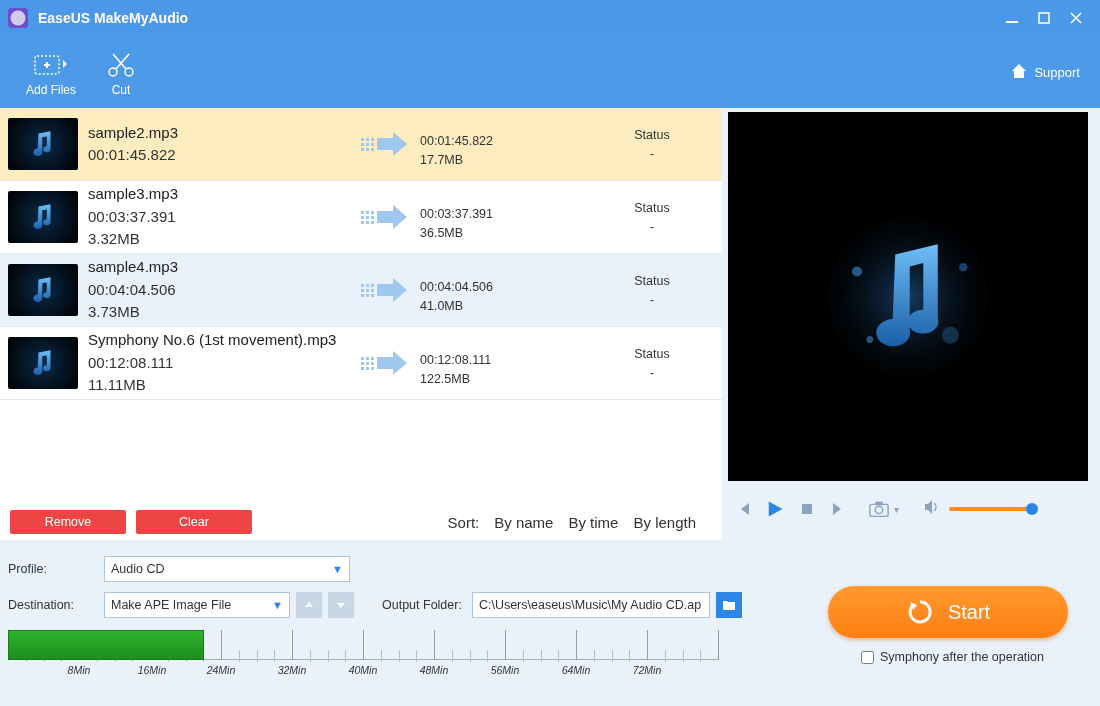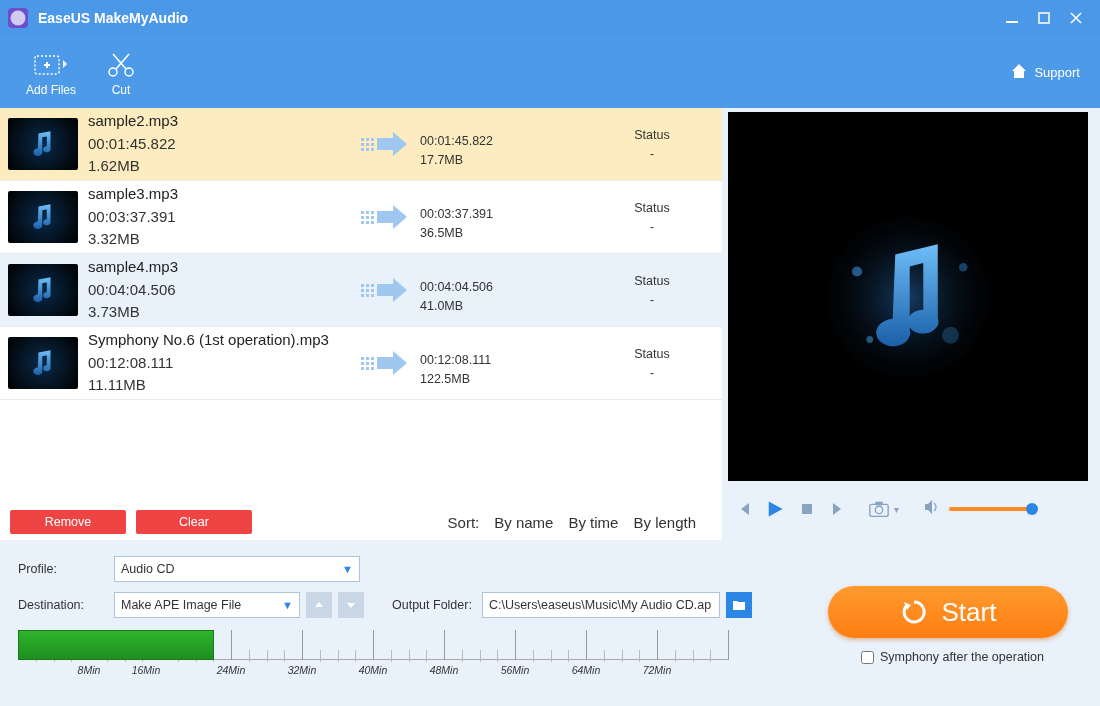--- a/index.html
+++ b/index.html
@@ -39,37 +39,37 @@
 .sort-link { cursor: pointer; color: #333; margin-left: 13px; }
 
 .preview-panel { width: 360px; height: 369px; background: #000; margin: 4px 8px 0 6px; display:flex; align-items:center; justify-content:center; position:relative; }
 .preview-panel svg.music-big { width: 170px; height: 170px; }
 .player-bar { height: 56px; display: flex; align-items: center; padding: 0 10px; gap: 10px; }
 .pbtn { width: 22px; height: 22px; display:inline-flex; align-items:center; justify-content:center; cursor:pointer; }
 .vol-wrap { display:flex; align-items:center; gap:8px; margin-left: 14px; }
 .vol-track { width: 85px; height: 4px; background: #ff8a1f; border-radius: 2px; position: relative; }
 .vol-thumb { position: absolute; right: -4px; top: -4px; width: 12px; height: 12px; background: #2c86e6; border-radius: 50%; }
 
-.bottom { height: 166px; background: #e9f1fb; padding: 16px 18px 10px; position: relative; }
+.bottom { height: 166px; background: #e9f1fb; padding: 16px 8px 10px; position: relative; }
 .form-row { display: flex; align-items: center; margin-bottom: 10px; font-size: 12.5px; color: #333; }
 .form-row label { width: 96px; }
 .select { height: 26px; background: #fff; border: 1px solid #b0c4de; display: inline-flex; align-items: center; padding: 0 6px; justify-content: space-between; font-size: 12.5px; cursor: pointer; }
 .select .caret { color: #2c86e6; font-size: 11px; }
 .sq-btn { width: 26px; height: 26px; background: #c9d6e6; display:inline-flex; align-items:center; justify-content:center; margin-left: 6px; color:#fff; cursor:pointer; }
 .sq-btn.browse { background:#2c86e6; }
 .out-input { height: 26px; width: 238px; background:#fff; border:1px solid #b0c4de; padding: 0 6px; display:inline-flex; align-items:center; font-size:12.5px; overflow:hidden; white-space:nowrap; }
 
 .timeline { position: relative; height: 50px; margin-top: 6px; width: 710px; font-style: italic; }
 .timeline .track-bg { position:absolute; top:2px; left:0; width: 196px; height: 30px; background: linear-gradient(#2db42d,#1e8e1e); border:1px solid #1a7a1a; }
 .timeline .ticks { position:absolute; top:2px; left:0; right:0; height:30px; border-bottom:1px solid #aaa; }
 .tick { position:absolute; top:0; height:30px; border-left:1px solid #999; }
 .tick.minor { top:20px; height:12px; border-left:1px solid #bbb; }
 .ticklabel { position:absolute; top:36px; font-size:10.5px; color:#333; transform:translateX(-50%); }
 
-.start-btn { position:absolute; right: 32px; top: 46px; width: 240px; height: 52px; background: linear-gradient(#ff9a2e,#ff7e12); border-radius: 26px; color:#fff; font-size: 26px; font-weight:500; display:flex; align-items:center; justify-content:center; gap:14px; cursor:pointer; box-shadow: 0 2px 4px rgba(200,100,0,.4); }
+.start-btn { position:absolute; right: 32px; top: 46px; width: 240px; height: 52px; background: linear-gradient(#ff9a2e,#ff7e12); border-radius: 26px; color:#fff; font-size: 20px; font-weight:500; display:flex; align-items:center; justify-content:center; gap:14px; cursor:pointer; box-shadow: 0 2px 4px rgba(200,100,0,.4); }
 .shutdown-row { position:absolute; right: 56px; top: 110px; font-size:12.5px; color:#333; display:flex; align-items:center; gap:6px; }
 
 .music-note-small { width:28px; height:28px; }
 </style>
 </head>
 <body>
 
 <div class="titlebar">
   <span class="app-icon">
     <svg viewBox="0 0 16 16">
@@ -138,21 +138,20 @@
                   <stop offset="0%" stop-color="#6fbef8"></stop>
                   <stop offset="100%" stop-color="#1a5fa8"></stop>
                 </linearGradient>
               </defs>
               <path d="M14 6 L30 3 L30 26 A5 4 0 1 1 25 23 L25 10 L19 11 L19 30 A6 5 0 1 1 13 26 L14 6 Z" fill="url(#n2)"></path>
             </svg>
           </div>
     <div class="fileinfo">
       <div class="fname">sample2.mp3</div>
       <div>00:01:45.822</div>
-      <div>1.62MB</div>
     </div>
     <div class="arrow-col">
             <svg width="50" height="28" viewBox="0 0 50 28">
               <g fill="#9fc7ef">
                 <rect x="2" y="8" width="3" height="3"></rect>
                 <rect x="2" y="13" width="3" height="3"></rect>
                 <rect x="2" y="18" width="3" height="3"></rect>
                 <rect x="7" y="8" width="3" height="3"></rect>
                 <rect x="7" y="13" width="3" height="3"></rect>
                 <rect x="7" y="18" width="3" height="3"></rect>
@@ -262,21 +261,21 @@
               <defs>
                 <linearGradient id="n2" x1="0" y1="0" x2="0" y2="1">
                   <stop offset="0%" stop-color="#6fbef8"></stop>
                   <stop offset="100%" stop-color="#1a5fa8"></stop>
                 </linearGradient>
               </defs>
               <path d="M14 6 L30 3 L30 26 A5 4 0 1 1 25 23 L25 10 L19 11 L19 30 A6 5 0 1 1 13 26 L14 6 Z" fill="url(#n2)"></path>
             </svg>
           </div>
     <div class="fileinfo">
-      <div class="fname">Symphony No.6 (1st operation).mp3</div>
+      <div class="fname">Symphony No.6 (1st movement).mp3</div>
       <div>00:12:08.111</div>
       <div>11.11MB</div>
     </div>
     <div class="arrow-col">
             <svg width="50" height="28" viewBox="0 0 50 28">
               <g fill="#9fc7ef">
                 <rect x="2" y="8" width="3" height="3"></rect>
                 <rect x="2" y="13" width="3" height="3"></rect>
                 <rect x="2" y="18" width="3" height="3"></rect>
                 <rect x="7" y="8" width="3" height="3"></rect>
@@ -449,21 +448,21 @@
         <div class="tick minor" style="left: 603.5px;"></div>
         <div class="tick minor" style="left: 621.25px;"></div>
         <div class="tick" style="left: 639px;"></div>
         <div class="tick minor" style="left: 656.75px;"></div>
         <div class="tick minor" style="left: 674.5px;"></div>
         <div class="tick minor" style="left: 692.25px;"></div>
         <div class="tick" style="left: 710px;"></div>
       </div>
     <div class="track-bg"></div>
   <div class="ticklabel" style="left: 71px;">8Min</div>
-      <div class="ticklabel" style="left: 128px;">16Min</div>
+      <div class="ticklabel" style="left: 144px;">16Min</div>
       <div class="ticklabel" style="left: 213px;">24Min</div>
       <div class="ticklabel" style="left: 284px;">32Min</div>
       <div class="ticklabel" style="left: 355px;">40Min</div>
       <div class="ticklabel" style="left: 426px;">48Min</div>
       <div class="ticklabel" style="left: 497px;">56Min</div>
       <div class="ticklabel" style="left: 568px;">64Min</div>
       <div class="ticklabel" style="left: 639px;">72Min</div>
     </div>
 
   <div class="start-btn">

